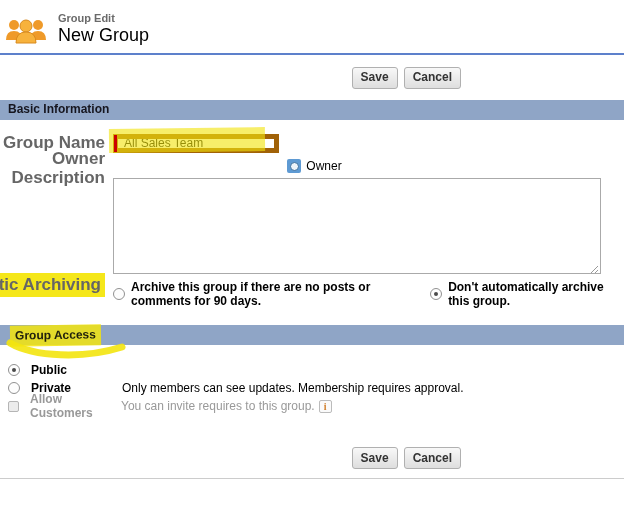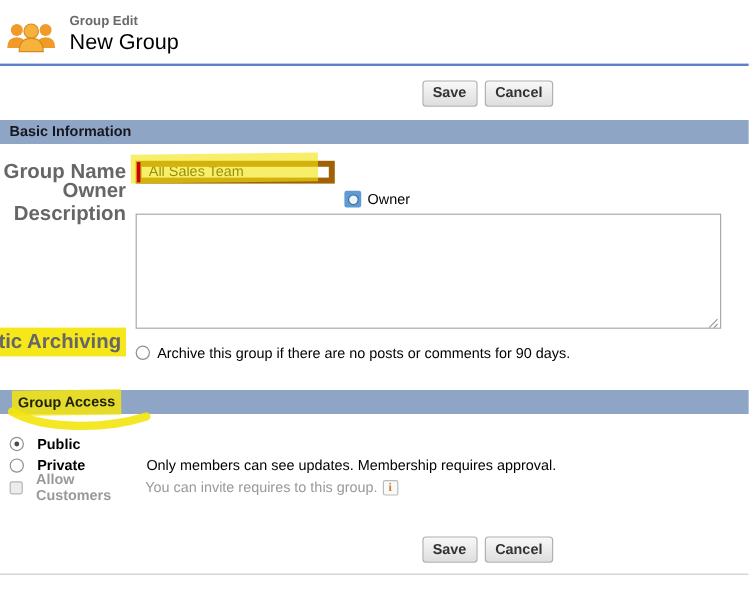--- a/index.html
+++ b/index.html
@@ -48,21 +48,21 @@
   .owner-icon .dot { width:9px; height:9px; border-radius:50%; background:#eef4fa; border:1px solid #3c6f9e; }
   .owner-name { margin-left:5px; color:#000; }
 
   .row-desc { margin-top:5px; align-items:center; }
   .ta-wrap { position:relative; }
   .desc-ta { width:488px; height:96px; border:1px solid #aaa; resize:none;
     font-family:"Liberation Sans",sans-serif; font-size:12px; padding:2px; }
   .grip { position:absolute; right:2px; bottom:3px; width:9px; height:9px; pointer-events:none; }
 
   .row-arch { margin-top:8px; }
-  .arch-lines { display:flex; flex-direction:row; margin-left:5px; }
+  .arch-lines { display:flex; flex-direction:row; margin-left:5px;font-weight:bold; }
   .opt-line { display:flex; align-items:center; height:18px; }
   .opt-line .txt { margin-left:6px; color:#000; }
   .hl-label { background:#f5e71a; padding:2px 4px; font-size:11px; font-weight:bold; color:#33331a;
     transform:rotate(-0.6deg); display:inline-block; }
 
   
   .radio { width:12px; height:12px; border-radius:50%; border:1px solid #919191;
     background:#fdfdfd; position:relative; display:inline-block; flex:none; }
   .radio.sel::after { content:""; position:absolute; left:3px; top:3px; width:4px; height:4px;
     border-radius:50%; background:#4a4a4a; }
@@ -155,20 +155,24 @@
 
 <div class="row row-arch">
   <div class="lbl-col">
     <span class="lbl hl-label">Automatic Archiving</span>
   </div>
   <div class="arch-lines">
     <div class="opt-line">
       <span class="radio"></span>
       <span class="txt">Archive this group if there are no posts or comments for 90 days.</span>
     </div>
+    <div class="opt-line">
+      <span class="radio sel"></span>
+      <span class="txt">Don't automatically archive this group.</span>
+    </div>
   </div>
 </div>
 
 <div class="section-bar second">
   <span class="ga-hl">Group Access</span>
   <svg class="ga-swoosh" width="130" height="24" viewBox="0 0 130 24">
     <path d="M6 4 C 30 18, 80 20, 118 8" stroke="rgba(243,228,14,0.9)" stroke-width="7" fill="none" stroke-linecap="round"></path>
   </svg>
 </div>
 

